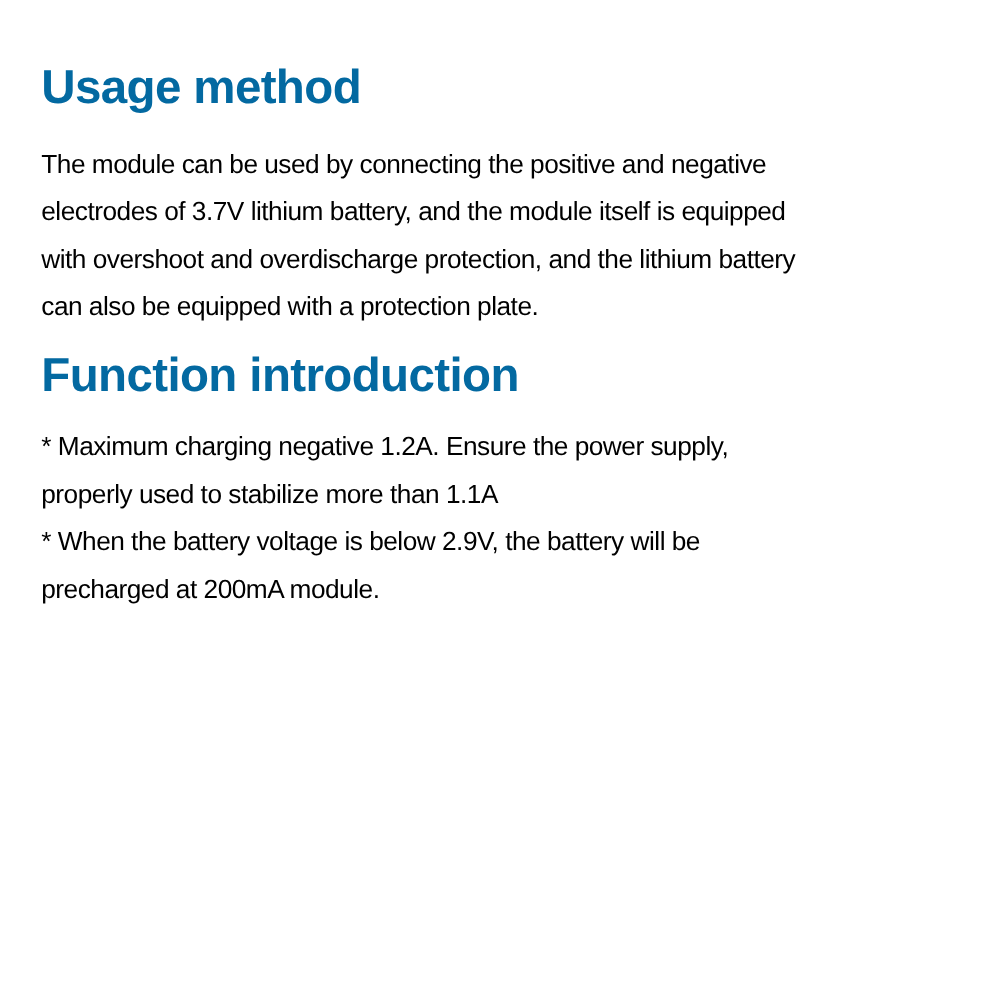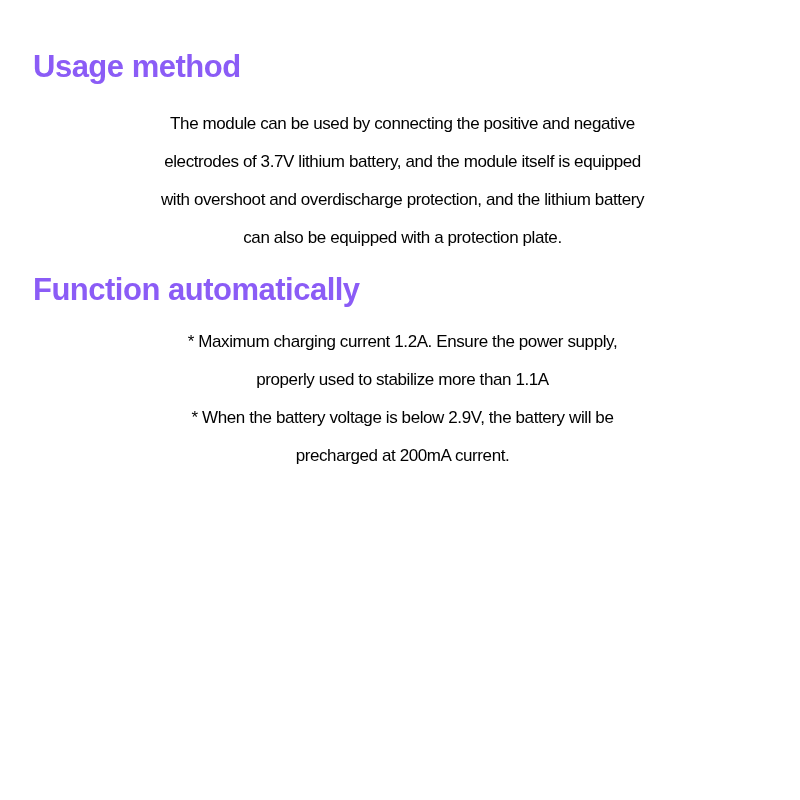--- a/index.html
+++ b/index.html
@@ -11,55 +11,54 @@
     position: relative;
     width: 800px;
     height: 800px;
     box-sizing: border-box;
     background: #ffffff;
     padding: 50px 28px 0 33px;
     font-family: "Liberation Sans", sans-serif;
     overflow: hidden;
   }
   .section-heading {
-    font-size: 31px;
+    font-size: 38px;
     font-weight: bold;
-    color: #8b5cf6;
+    color: #0369a1;
     margin: 0 0 21px 0;
     letter-spacing: -0.5px;
     line-height: 1.1;
   }
   .section-heading.second {
     margin-top: 16px;
     margin-bottom: 16px;
   }
   .body-text {
-    font-size: 17px;
+    font-size: 21px;
     line-height: 38px;
     color: #000000;
     white-space: pre-line;
     letter-spacing: -0.4px;
     margin: 0;
-    text-align: center;
   }
 </style>
 </head>
 <body>
 
 <div class="page">
 
   <section>
     <h1 class="section-heading">Usage method</h1>
     <p class="body-text">The module can be used by connecting the positive and negative
 electrodes of 3.7V lithium battery, and the module itself is equipped
 with overshoot and overdischarge protection, and the lithium battery
 can also be equipped with a protection plate.</p>
   </section>
 
   <section>
-    <h1 class="section-heading second">Function automatically</h1>
-    <p class="body-text">* Maximum charging current 1.2A. Ensure the power supply,
+    <h1 class="section-heading second">Function introduction</h1>
+    <p class="body-text">* Maximum charging negative 1.2A. Ensure the power supply,
 properly used to stabilize more than 1.1A</p>
     <p class="body-text">* When the battery voltage is below 2.9V, the battery will be
-precharged at 200mA current.</p>
+precharged at 200mA module.</p>
   </section>
 
 </div>
 
 </body></html>

